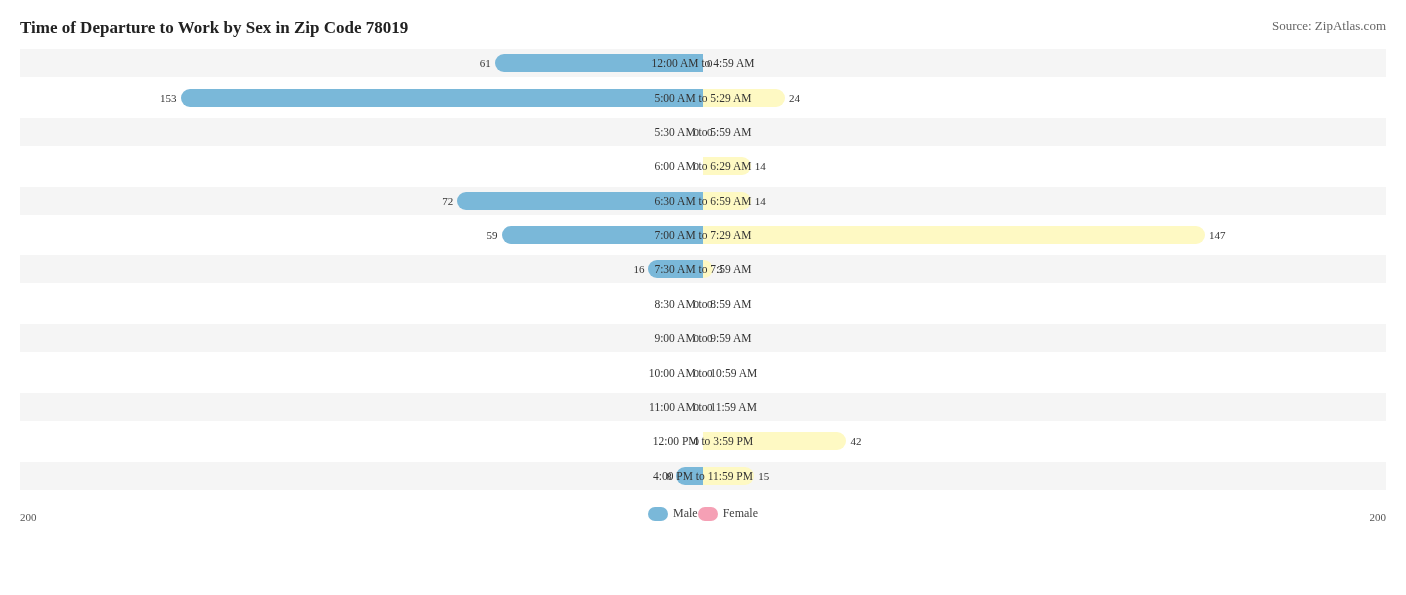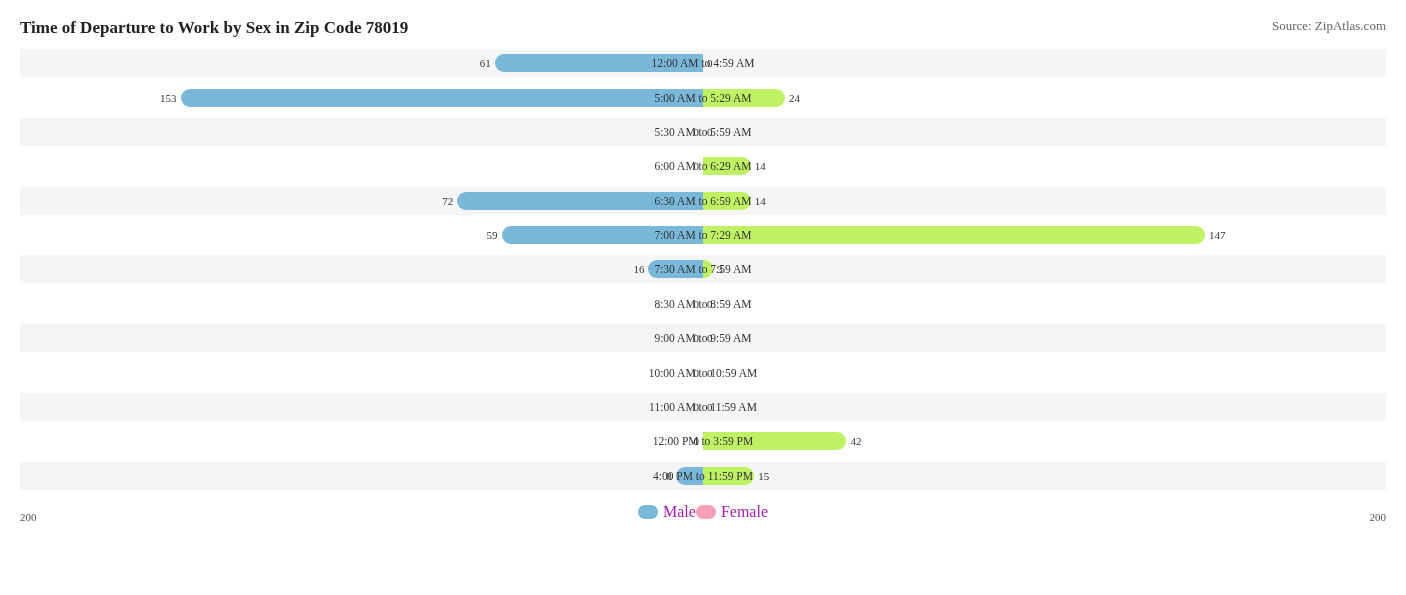--- a/index.html
+++ b/index.html
@@ -98,21 +98,21 @@
       height: 18px;
       border-radius: 9px 0 0 9px;
       min-width: 0;
       display: flex;
       align-items: center;
       justify-content: flex-start;
       position: relative;
       margin-left: 24px;
     }
     .female-bar {
-      background: #bef264;
+      background: #fef9c3;
       height: 18px;
       border-radius: 0 9px 9px 0;
       min-width: 0;
       display: flex;
       align-items: center;
       justify-content: flex-end;
       position: relative;
     }
     
     .male-outer {
@@ -146,22 +146,22 @@
       font-size: 11px;
       color: #555;
     }
     .legend {
       position: absolute;
       bottom: 2px;
       left: 50%;
       transform: translateX(-50%);
       display: flex;
       align-items: center;
-      font-size: 16px;
-      color: #a21caf;
+      font-size: 12px;
+      color: #404040;
     }
     .legend-item {
       display: flex;
       align-items: center;
       gap: 5px;
     }
     .legend-swatch {
       width: 20px;
       height: 14px;
       border-radius: 7px;

